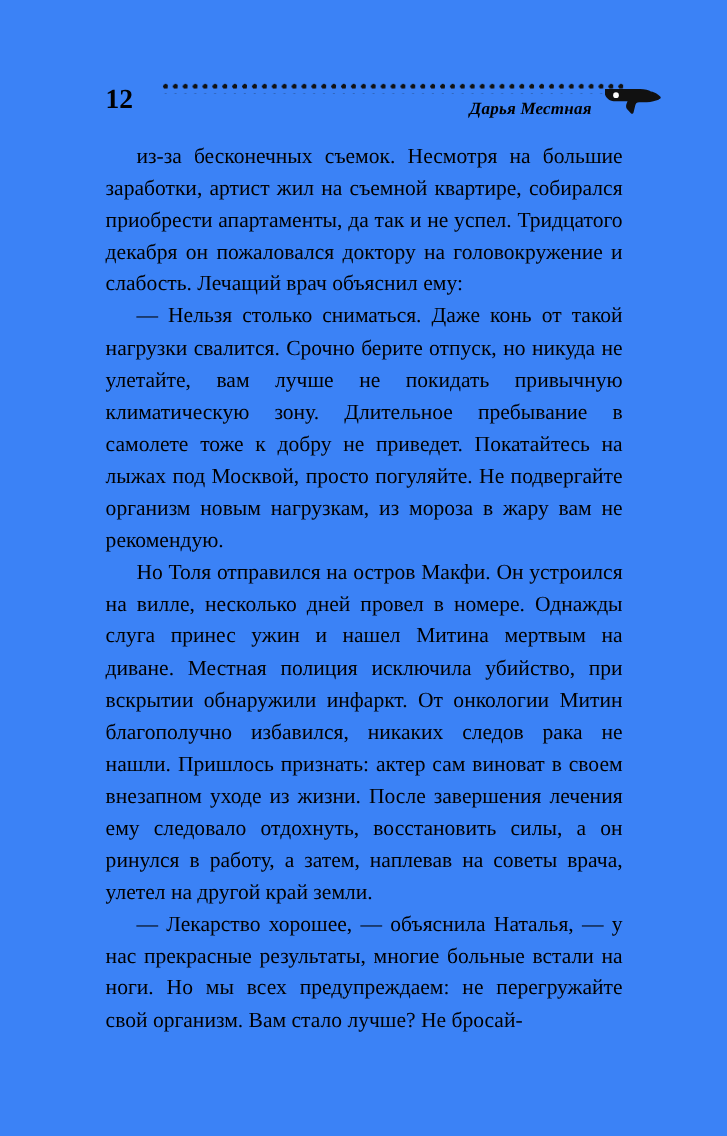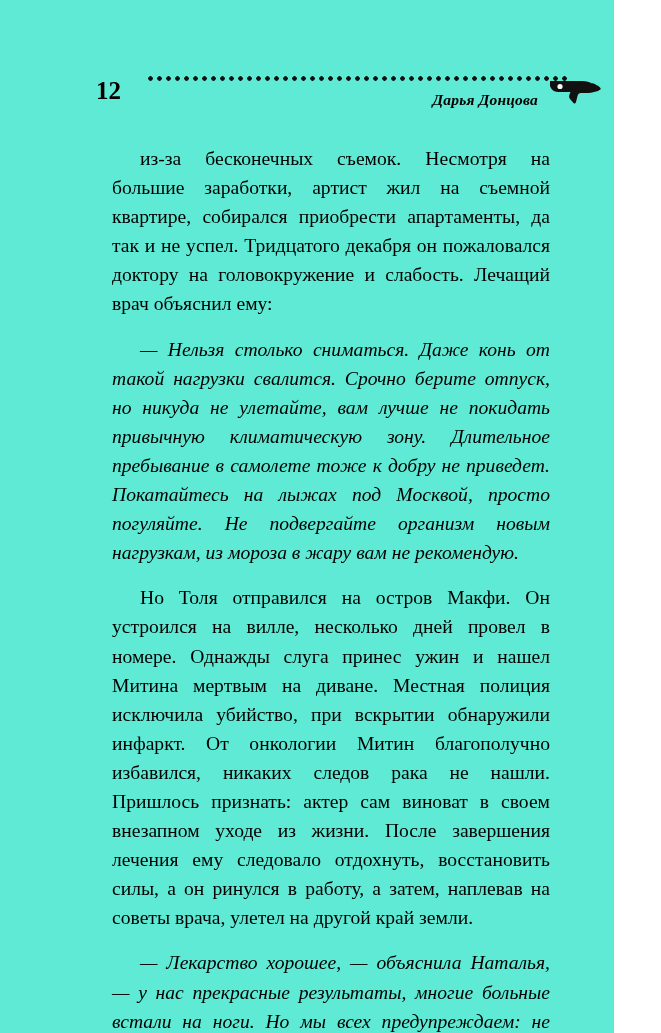--- a/index.html
+++ b/index.html
@@ -9,23 +9,23 @@
   }
   body {
     width: 661px;
     height: 1033px;
     font-family: "Liberation Serif", serif;
     color: #0a0a0a;
     overflow: hidden;
   }
   .page {
     position: relative;
-    width: 614px;
+    width: 661px;
     height: 1033px;
-    background: #5eead4;
+    background: #3b82f6;
     box-sizing: border-box;
     padding: 0;
   }
   .header {
     position: absolute;
     left: 96px;
     top: 70px;
     width: 500px;
     height: 44px;
     display: flex;
@@ -80,38 +80,37 @@
     top: 128px;
     width: 470px;
     font-size: 19.6px;
     line-height: 29.1px;
     text-align: justify;
     text-justify: inter-word;
     color: #000;
     hyphens: manual;
   }
   .body-text p {
-    margin: 16px;
+    margin: 0;
     text-indent: 28px;
   }
   .body-text p.dialogue {
     text-indent: 28px;
-    font-style: italic;
   }
 </style>
 </head>
 <body>
 
 <div class="page">
 
   <div class="header">
     <div class="page-number">12</div>
     <div class="header-right">
       <div class="dotted-rule"></div>
-      <div class="author">Дарья Донцова</div>
+      <div class="author">Дарья Местная</div>
       <div class="gun-ornament">
         <svg viewBox="0 0 54 34" width="54" height="34" aria-hidden="true">
           <path d="M2 9 L34 9 C38 9 42 10 45 12 L50 15 C52 16 52 18 50 19 L46 20 C44 20.5 42 21 40 21 L33 21 C31 21 30 22 29.5 24 L28 30 C27.6 31.5 26.5 32 25.5 31 L22 27 C21 26 21 24 21.5 22.5 L22.5 20 L10 20 C6 20 3 17 2 14 Z" fill="#111"></path>
           <path d="M44 11 C47 12 50 13.5 52 15.5 C53 16.5 53 17.5 51.5 18 L48 19" fill="#111"></path>
           <circle cx="12" cy="14.5" r="2.6" fill="#fdfdfd"></circle>
         </svg>
       </div>
     </div>
   </div>
 

